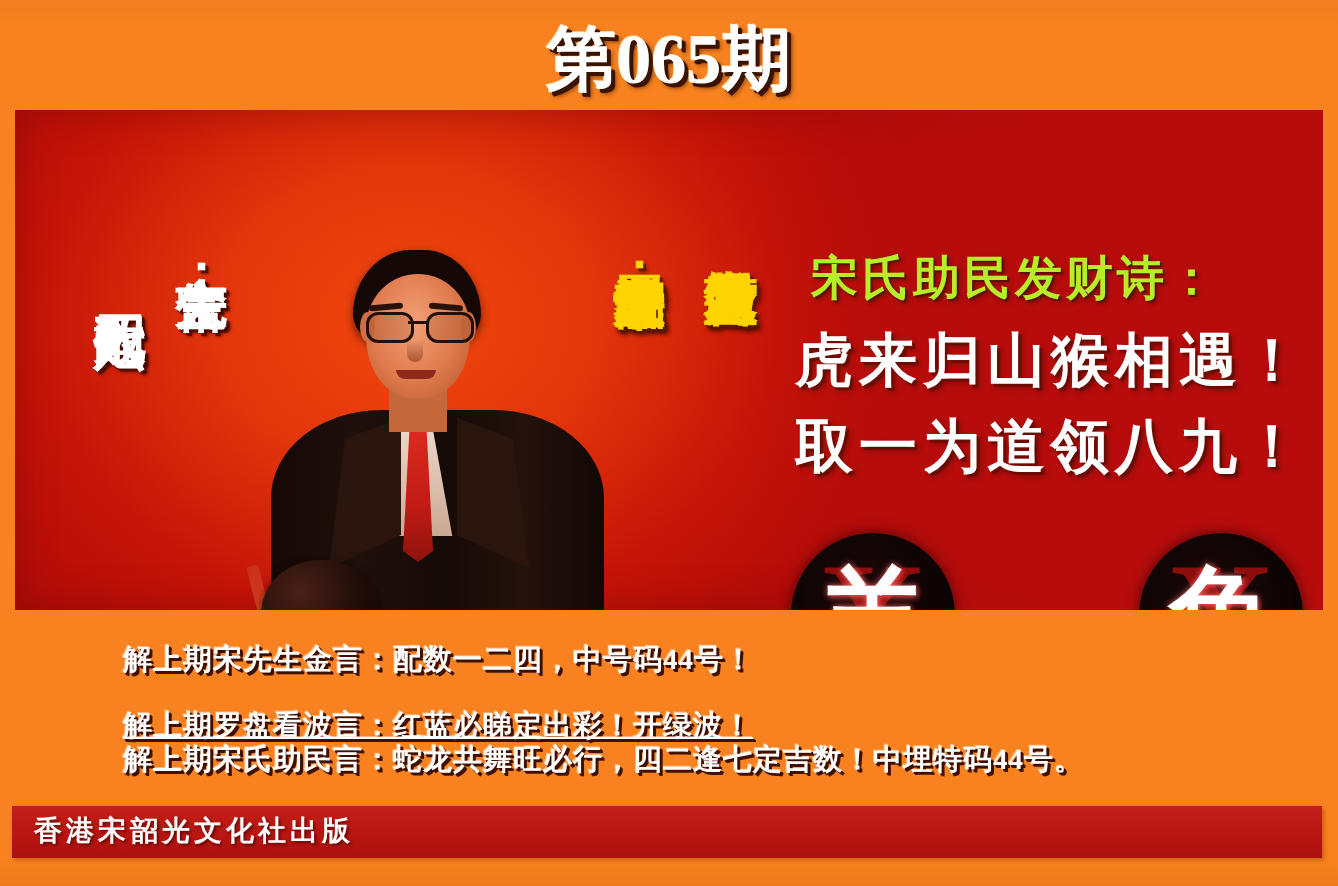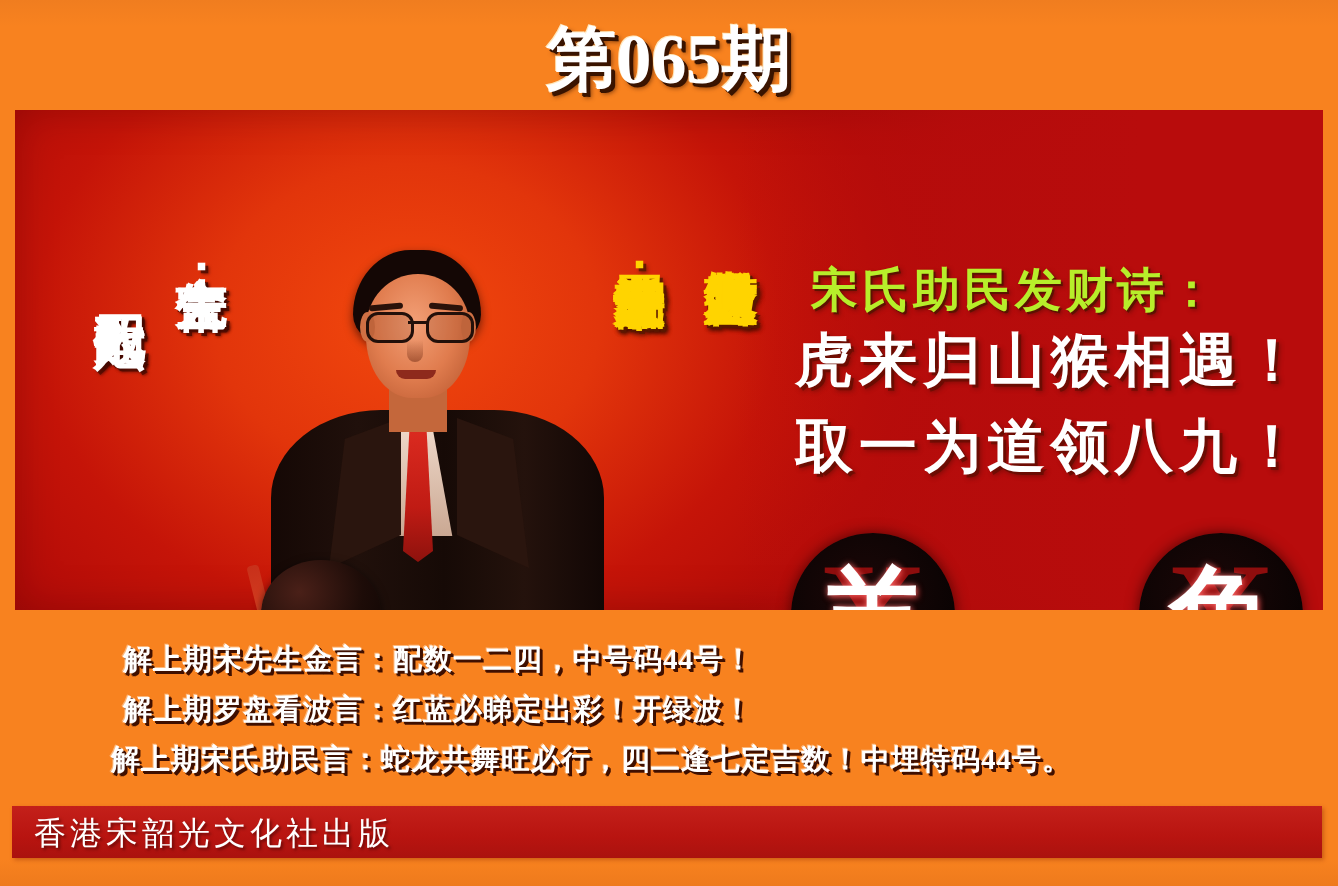--- a/index.html
+++ b/index.html
@@ -221,21 +221,21 @@
     width: 12px; height: 106px;
     background: linear-gradient(to bottom, #c8301a, #e04f27);
     transform: rotate(-14deg);
     border-radius: 4px;
     z-index: 4;
   }
 
   
   .poem-head {
     position: absolute;
-    left: 796px; top: 149px;
+    left: 796px; top: 137px;
     font-size: 47px;
     font-weight: bold;
     color: #b7ee2a;
     letter-spacing: 4px;
     white-space: nowrap;
     z-index: 6;
     text-shadow: 2px 2px 0 rgba(80,20,0,.8), 3px 3px 4px rgba(60,10,0,.5);
   }
   .poem-line {
     position: absolute;
@@ -298,36 +298,36 @@
     color: #ffffff;
     letter-spacing: 1px;
     white-space: nowrap;
     text-shadow:
        2px 2px 0 #401000,
        3px 3px 0 #401000,
       -1px -1px 0 rgba(255,230,200,.55);
     margin-left: 19px;
   }
   #review-1 { left: 104px; top: 640px; }
-  #review-2 { left: 104px; top: 690px; }
-  #review-3 { left: 92px; top: 740px; }
+  #review-2 { left: 104px; top: 706px; text-decoration: underline; }
+  #review-3 { left: 104px; top: 740px; }
 
   
   .footer-bar {
     position: absolute;
     left: 12px; top: 806px;
     width: 1310px; height: 52px;
     background: linear-gradient(to bottom, #c4201a, #b81410 60%, #aa120e 100%);
     box-shadow: 2px 2px 4px rgba(120,30,0,.35);
   }
   .footer-text {
     position: absolute;
     left: 34px; top: 812px;
-    font-size: 32px;
-    font-weight: normal;
+    font-size: 28px;
+    font-weight: bold;
     color: #ffffff;
     letter-spacing: 4px;
     white-space: nowrap;
     text-shadow: 2px 2px 3px rgba(50,0,0,.6);
   }
 </style>
 </head>
 <body>
 
 <div id="poster">

